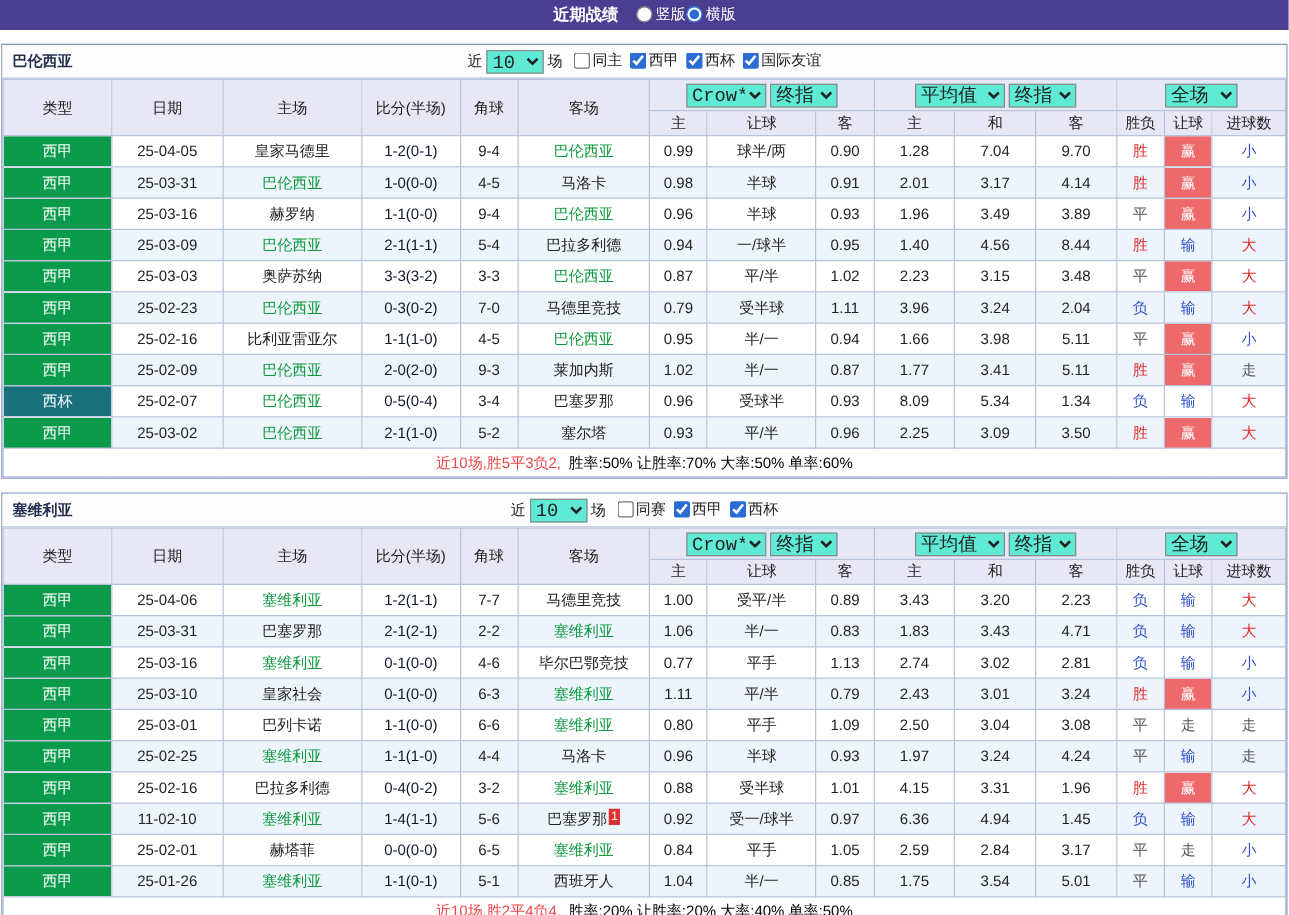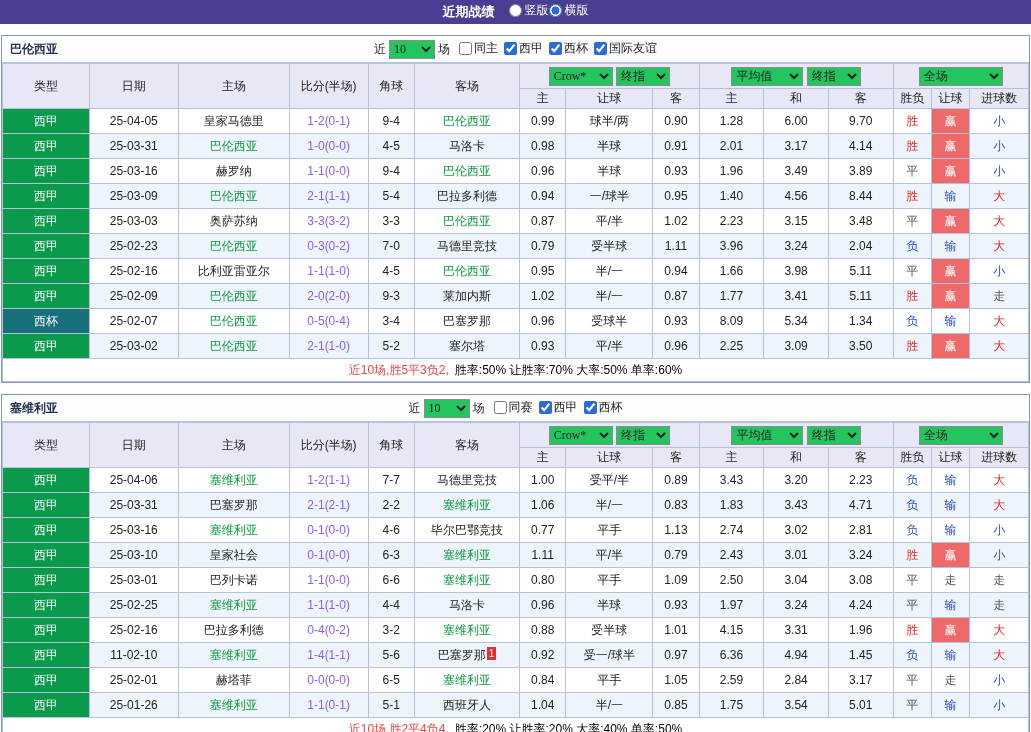--- a/index.html
+++ b/index.html
@@ -1,41 +1,41 @@
 <!DOCTYPE html>
 <html><head>
 <meta charset="utf-8">
 <style>
   *{box-sizing:border-box;margin:0;padding:0}
   body{width:1031px;font-family:"Liberation Sans","DejaVu Sans",sans-serif;font-size:12px;color:#222;background:#fff}
   .topbar{height:24px;background:#4a3e93;display:flex;align-items:center;justify-content:center;gap:14px}
   .topbar .title{color:#fff;font-weight:bold;font-size:13px}
-  .topbar label{display:inline-flex;gap:3px;color:#fff;cursor:pointer;font-size:12px}
+  .topbar label{display:inline-flex;align-items:center;gap:3px;color:#fff;cursor:pointer;font-size:12px}
   input[type=radio],input[type=checkbox]{margin:0;accent-color:#2b6cd4}
   .section{border:1px solid #8098bd;margin:11px 1px 0 1px;background:#fff}
   .team-filter{position:relative;display:flex;align-items:center;justify-content:center;height:27px;background:#fdfdfe;border-bottom:1px solid #b6c2da;gap:4px}
   .team-name{position:absolute;left:8px;font-weight:bold;color:#24324f}
   .filters{display:flex;align-items:center;gap:3px}
   .filters .lbl{color:#222}
-  select{font-family:Liberation Serif, serif;font-size:12px;height:19px;border:1px solid #8c8c8c;background:#22c55e;color:#222}
+  select{font-family:Liberation Mono, monospace;font-size:15px;height:19px;border:1px solid #8c8c8c;background:#5eead4;color:#222}
   .sel-count{width:46px}
   .sel-provider{width:64px}
   .sel-stage{width:54px}
   .sel-average{width:72px}
-  .sel-full{width:84px}
+  .sel-full{width:58px}
   table{width:100%;border-collapse:collapse;table-layout:fixed}
   th,td{border:1px solid #b6c2da;text-align:center;height:25px;padding:0 2px;white-space:nowrap;overflow:hidden}
   thead th{background:#e7e7f5;font-weight:normal;color:#1c1c1c}
   thead tr.sub th{height:20px}
   tbody tr:nth-child(even) td{background:#eef4fb}
   table tbody tr td.type{background:#0a9a4b;color:#fff}
   table tbody tr td.type.cup{background:#18707b}
   td.team{color:#222}
   table tbody tr td.team.focus{color:#0a9a3c}
-  td.score{color:#8b5cf6}
+  td.score{color:#0f172a}
   .t-red{color:#e02a2a}
   .t-blue{color:#2b50c8}
   .t-dark{color:#555}
   table tbody tr td.badge-win{background:#ee6a6a;color:#fff}
   tfoot td{height:23px;background:#fff;border-top:1px solid #b6c2da}
   .sum-pre{color:#ef4444}
   .sum-stats{color:#000000;margin-left:6px}
   .note{display:inline-block;background:#e03030;color:#fff;font-size:10px;line-height:13px;padding:0 2px;margin-left:1px;vertical-align:top}
   .filter-options label{display:inline-flex;align-items:center;gap:2px;margin-left:6px;cursor:pointer}
 </style>
@@ -130,21 +130,21 @@
           <td class="type">西甲</td>
           <td>25-04-05</td>
           <td class="team">皇家马德里</td>
           <td class="score">1-2(0-1)</td>
           <td>9-4</td>
           <td class="team focus">巴伦西亚</td>
           <td>0.99</td>
           <td>球半/两</td>
           <td>0.90</td>
           <td>1.28</td>
-          <td>6.00</td>
+          <td>7.04</td>
           <td>9.70</td>
           <td class="t-red">胜</td>
           <td class="badge-win">赢</td>
           <td class="t-blue">小</td>
         </tr>
         <tr>
           <td class="type">西甲</td>
           <td>25-03-31</td>
           <td class="team focus">巴伦西亚</td>
           <td class="score">1-0(0-0)</td>

